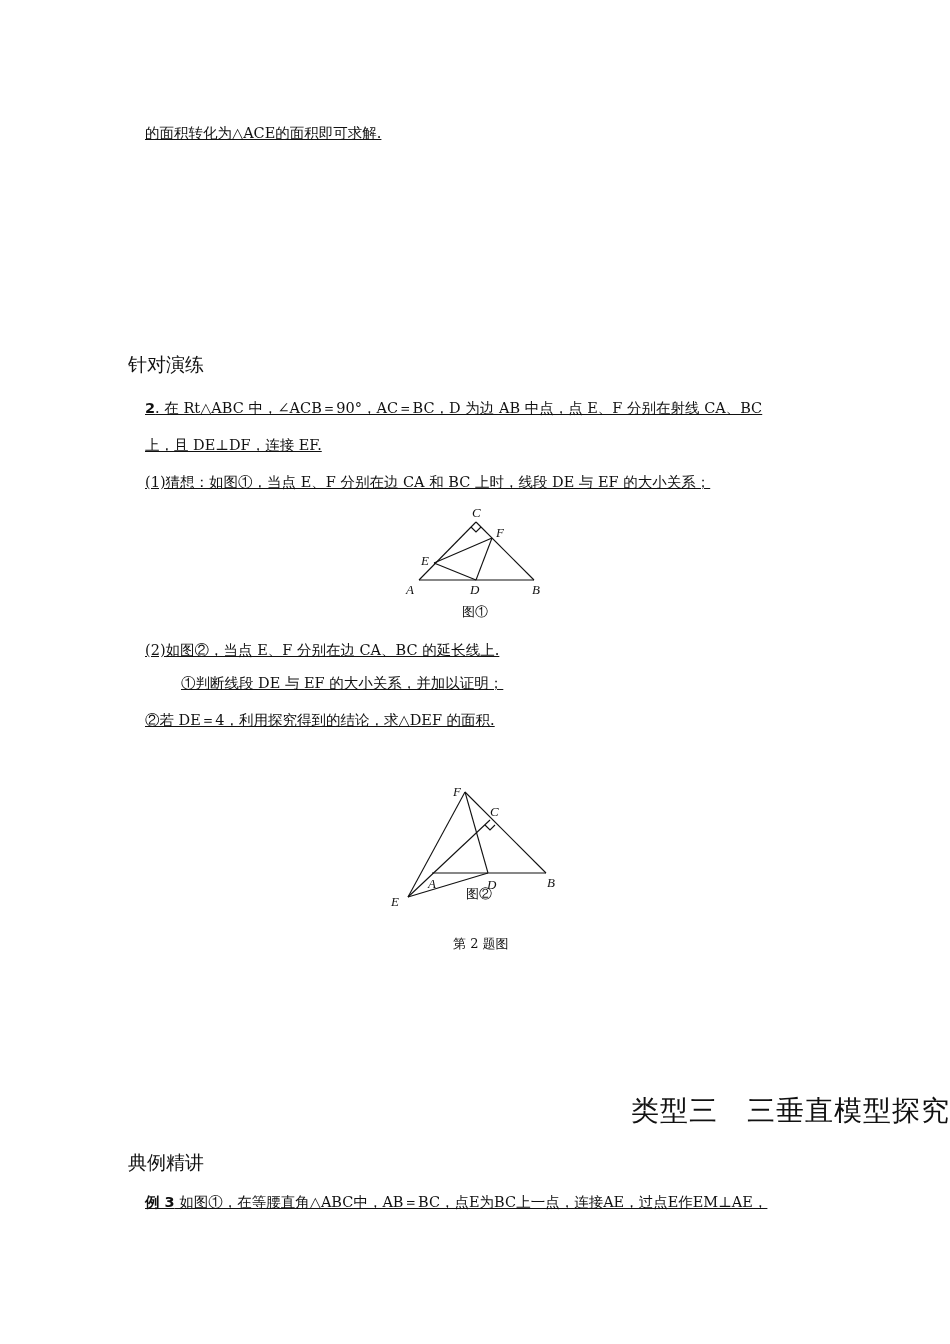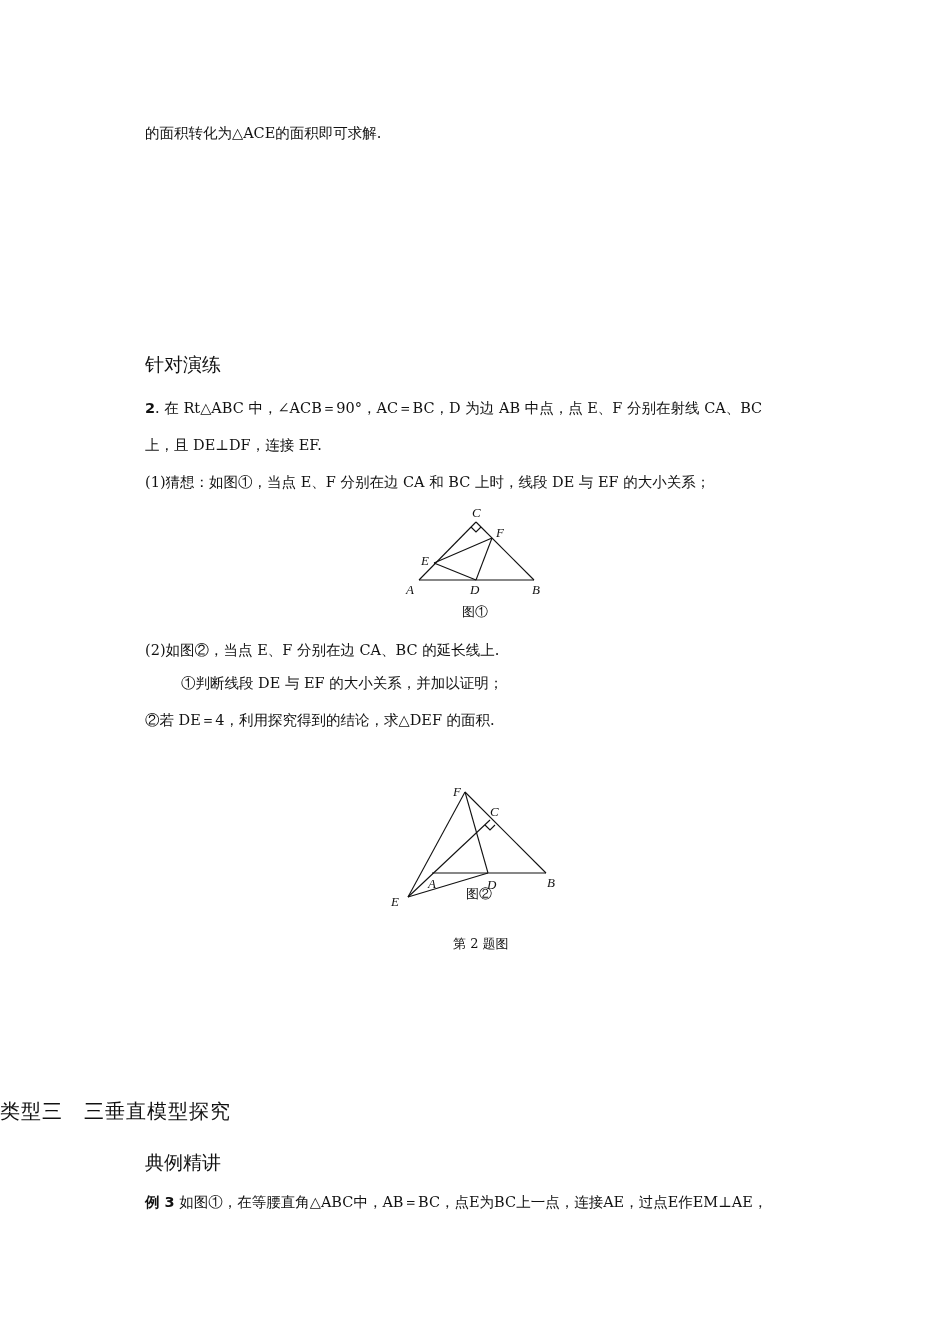--- a/index.html
+++ b/index.html
@@ -15,36 +15,37 @@
       font-family: "DejaVu Serif", "Liberation Serif", serif;
       color: #111111;
     }
     .line {
       position: absolute;
       left: 145px;
       white-space: nowrap;
       font-size: 14.5px;
       line-height: 20px;
       font-family: "DejaVu Serif", "Liberation Serif", serif;
+      text-decoration: underline;
     }
     .heading {
       position: absolute;
-      left: 145px;
+      left: 128px;
       white-space: nowrap;
       font-family: "DejaVu Sans", "Liberation Sans", sans-serif;
       font-size: 19px;
       line-height: 24px;
     }
     .title {
       position: absolute;
       left: 0;
       width: 950px;
-      text-align: left;
+      text-align: right;
       font-family: "DejaVu Sans", "Liberation Sans", sans-serif;
-      font-size: 20px;
+      font-size: 28px;
       line-height: 30px;
       letter-spacing: 1px;
     }
     .num {
       font-family: "DejaVu Sans", "Liberation Sans", sans-serif;
       font-weight: bold;
     }
     .caption {
       position: absolute;
       font-size: 13px;

